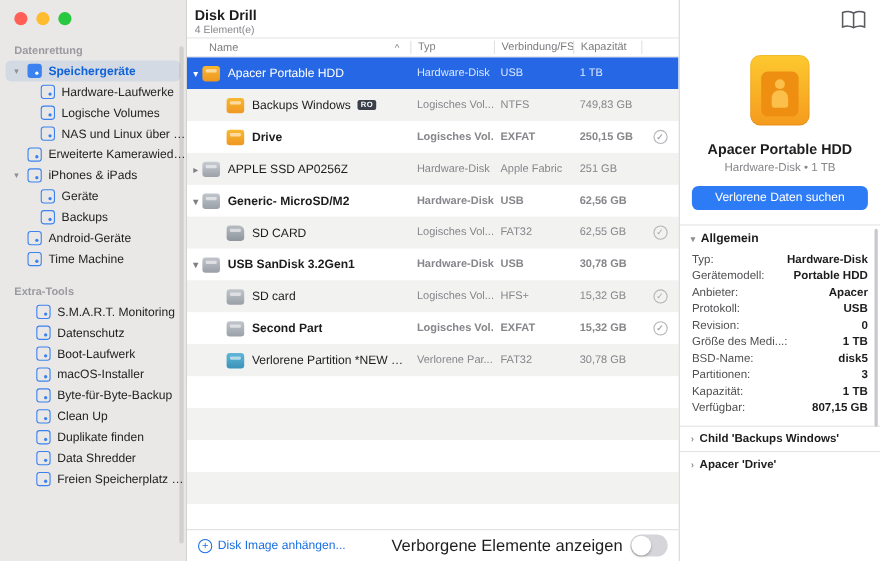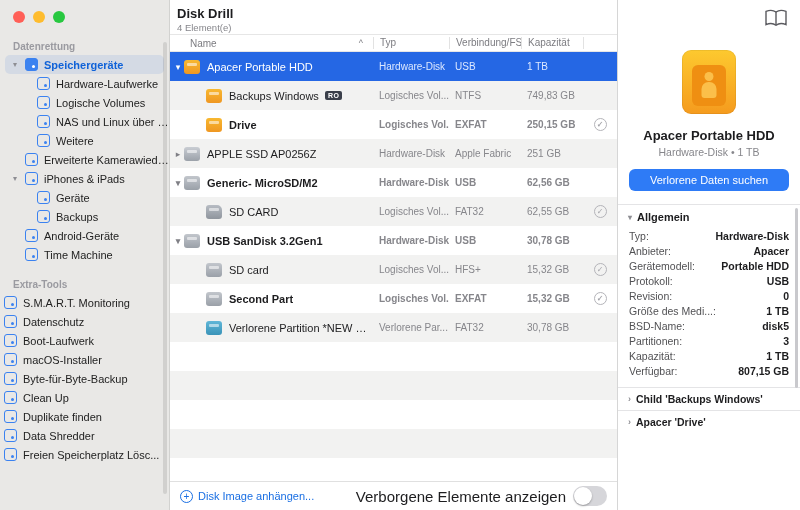--- a/index.html
+++ b/index.html
@@ -13,21 +13,21 @@
   .tl span { width:12px; height:12px; border-radius:50%; display:block; }
   .tl-close { background:#ff5f57; }
   .tl-min   { background:#febc2e; }
   .tl-zoom  { background:#28c840; }
   .side-scroll { padding-top:37px; }
   .sec-title { font-size:10px; font-weight:bold; color:#9a9aa0; padding:4px 0 3px 13px; }
   .s-item { display:flex; align-items:center; height:19px; padding-left:13px; white-space:nowrap; overflow:hidden; }
   .s-item .disc { width:12px; flex:none; color:#8e8e93; font-size:8px; line-height:19px; }
   .s-item.no-disc { padding-left:25px; }
   .s-item.child { padding-left:37px; }
-  .s-item.tool { padding-left:4px;text-align:center; }
+  .s-item.tool { padding-left:33px;text-align:center; }
   .s-item.sel { background:#d4dae4; border-radius:5px; margin:0 5px; padding-left:8px; }
   .sicon { width:13px; height:13px; border:1.3px solid #3b82f0; border-radius:3px; margin-right:6px; flex:none; position:relative; }
   .sicon::after { content:""; position:absolute; right:2px; bottom:2px; width:3px; height:3px; border-radius:50%; background:#3b82f0; }
   .sel .sicon { background:#3b82f0; }
   .sel .sicon::after { background:#fff; }
   .s-label { font-size:11px; color:#222; overflow:hidden; text-overflow:ellipsis; }
   .sel .s-label { color:#0f62d8; font-weight:bold; }
   .side-sb { position:absolute; top:42px; right:2px; width:4px; height:452px; border-radius:3px; background:rgba(0,0,0,0.10); }
 
   
@@ -121,24 +121,20 @@
         <span class="s-label">Hardware-Laufwerke</span>
       </div>
       <div class="s-item child">
         <span class="sicon"></span>
         <span class="s-label">Logische Volumes</span>
       </div>
       <div class="s-item child">
         <span class="sicon"></span>
         <span class="s-label">NAS und Linux über SSH</span>
       </div>
-      <div class="s-item child">
-        <span class="sicon"></span>
-        <span class="s-label">Weitere</span>
-      </div>
       <div class="s-item no-disc">
         <span class="sicon"></span>
         <span class="s-label">Erweiterte Kamerawiederh...</span>
       </div>
       <div class="s-item">
         <span class="disc">▾</span>
         <span class="sicon"></span>
         <span class="s-label">iPhones &amp; iPads</span>
       </div>
       <div class="s-item child">
@@ -377,26 +373,26 @@
     <div class="d-sec-head">
       <span class="disc">▾</span>
       <span>Allgemein</span>
     </div>
     <div class="props">
       <div class="prop">
           <span class="p-label">Typ:</span>
           <span class="p-value">Hardware-Disk</span>
         </div>
       <div class="prop">
+          <span class="p-label">Gerätemodell:</span>
+          <span class="p-value">Portable HDD</span>
+        </div>
+      <div class="prop">
           <span class="p-label">Anbieter:</span>
           <span class="p-value">Apacer</span>
-        </div>
-      <div class="prop">
-          <span class="p-label">Gerätemodell:</span>
-          <span class="p-value">Portable HDD</span>
         </div>
       <div class="prop">
           <span class="p-label">Protokoll:</span>
           <span class="p-value">USB</span>
         </div>
       <div class="prop">
           <span class="p-label">Revision:</span>
           <span class="p-value">0</span>
         </div>
       <div class="prop">

